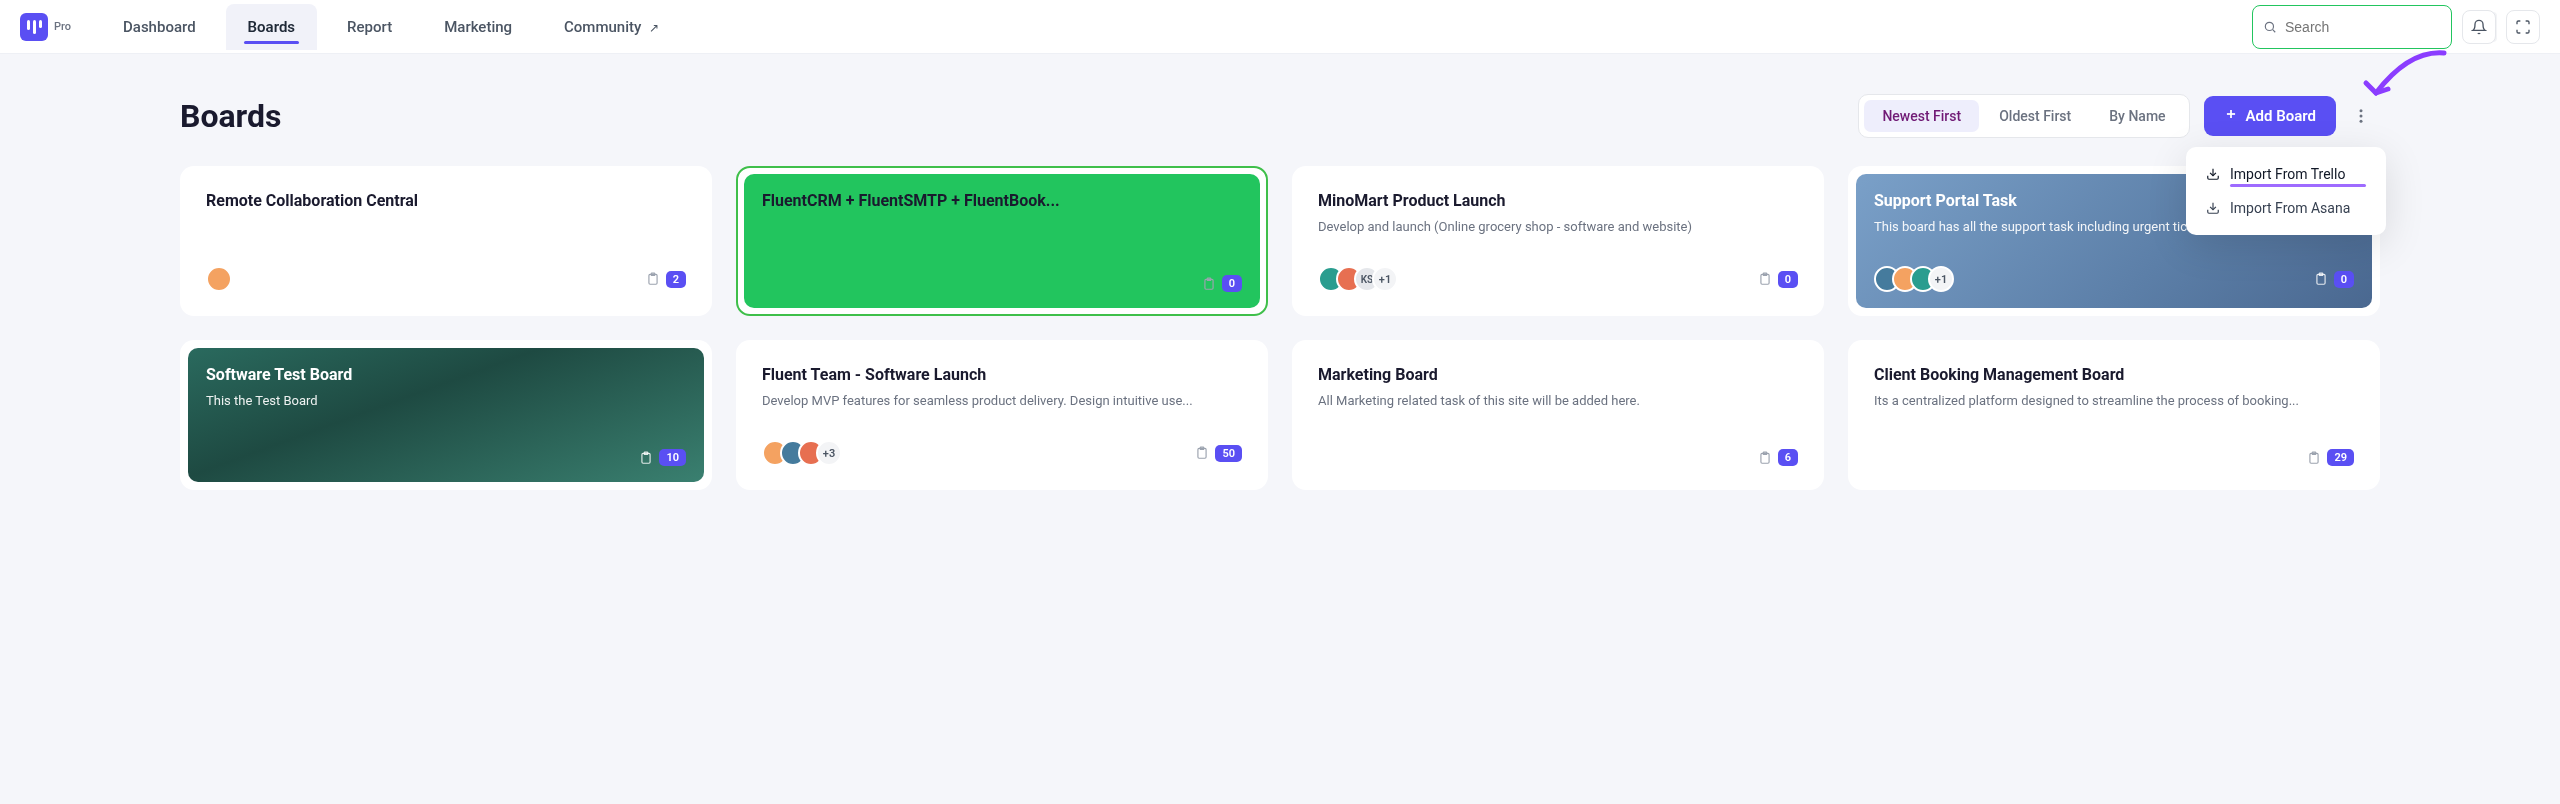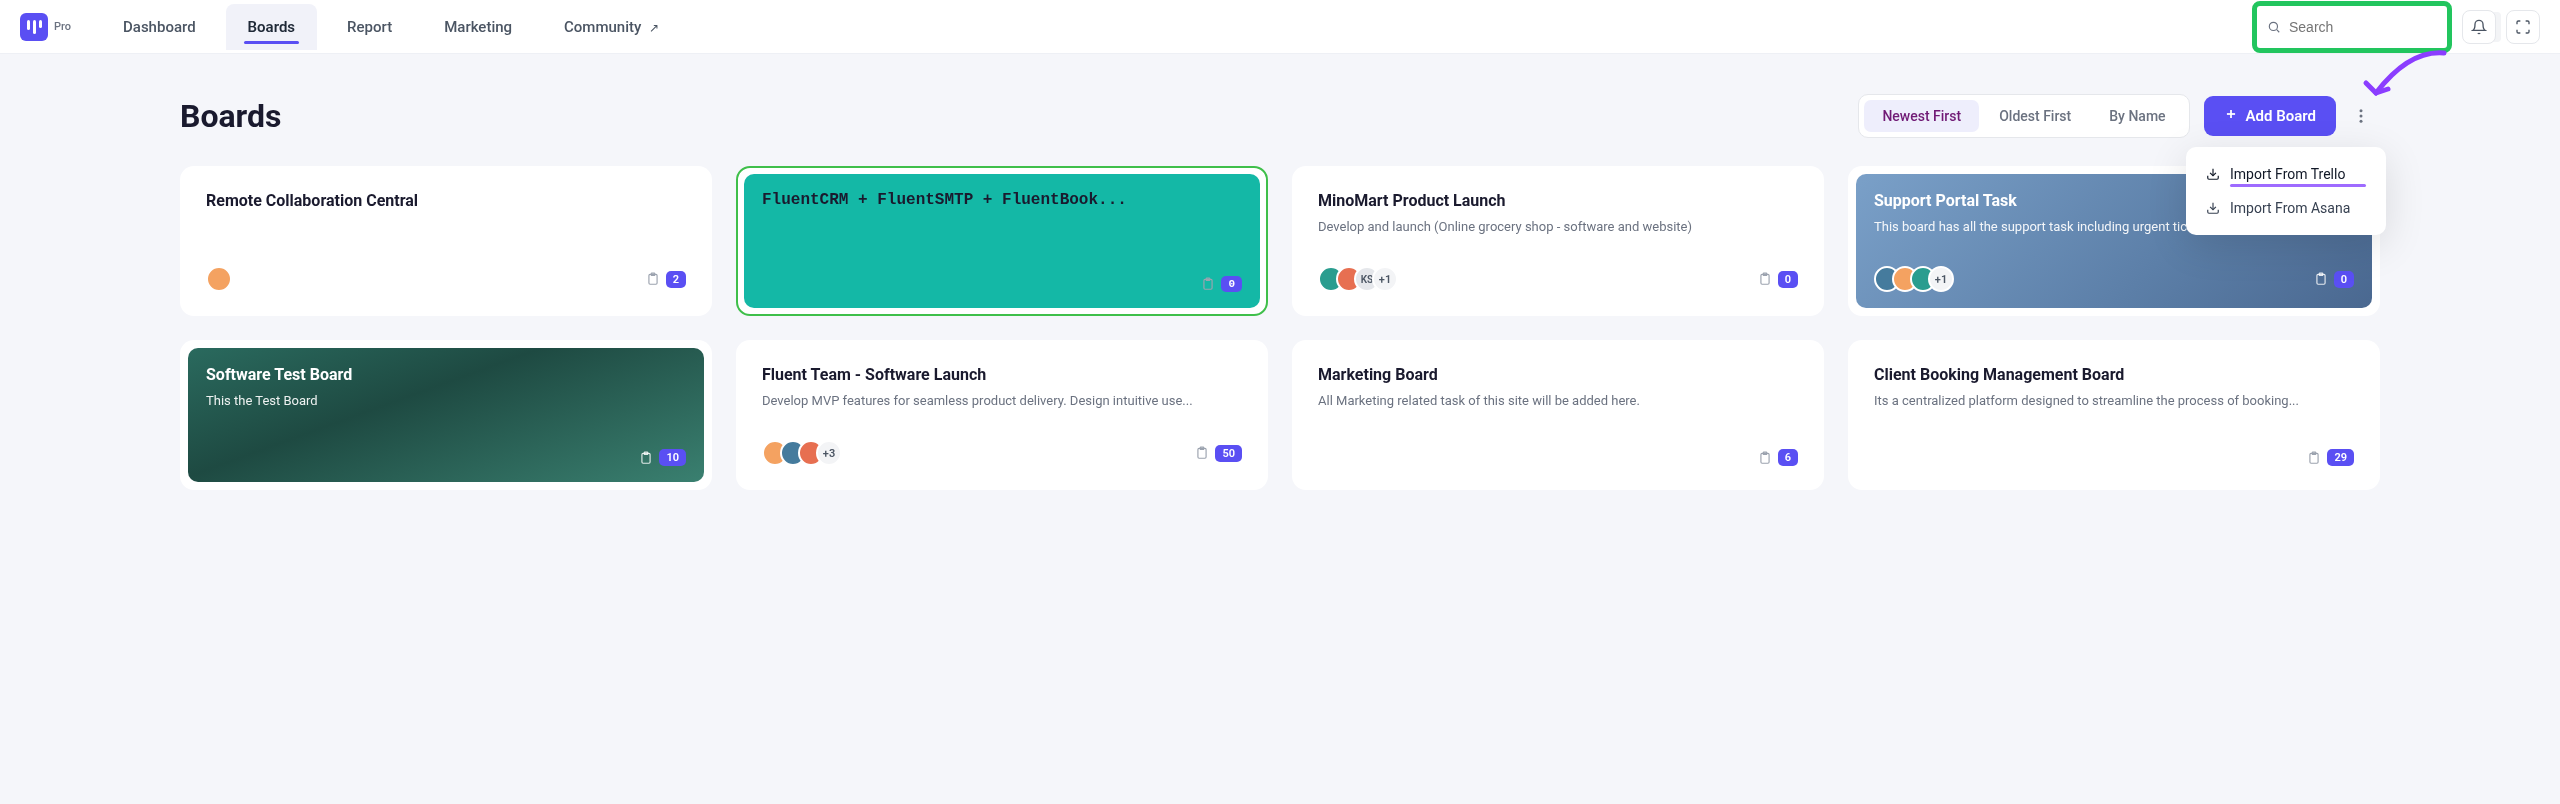--- a/index.html
+++ b/index.html
@@ -54,21 +54,21 @@
       left: 18px; right: 18px; bottom: 6px;
       height: 3px;
       background: #5a4ff3;
       border-radius: 2px;
     }
     .ext-icon { font-size: 12px; margin-left: 4px; }
     .topbar-spacer { flex: 1; }
     .search-wrap {
       display: flex; align-items: center;
       background: #fff;
-      border: 5px solid #22c55e;
+      border: 1px solid #22c55e;
       border-radius: 8px;
       padding: 6px 10px;
       width: 200px;
       gap: 8px;
     }
     .search-wrap input {
       border: none; outline: none;
       font-size: 14px; flex: 1;
       color: #374151;
       background: transparent;
@@ -197,21 +197,21 @@
       border-radius: 10px;
       padding: 16px 18px;
       height: 100%;
       display: flex;
       flex-direction: column;
       position: relative;
       overflow: hidden;
     }
     .card.reg .card-inner { background: #fff; }
     .card.sel { border: 2px solid #3fbf4a; padding: 6px; }
-    .card.sel .card-inner { background: #14b8a6; font-family: Liberation Mono, monospace; }
+    .card.sel .card-inner { background: #22c55e; }
     .card.img1 .card-inner { background: linear-gradient(135deg,#7aa0c8 0%, #5c7fa8 60%, #4a6890 100%); color: #fff; }
     .card.img2 .card-inner { background: linear-gradient(160deg,#2a6a5e 0%, #1e4a42 40%, #3a8070 100%); color: #fff; }
     .card-title {
       font-size: 16px;
       font-weight: 700;
       margin-bottom: 6px;
       line-height: 1.35;
     }
     .card-desc {
       font-size: 13px;

